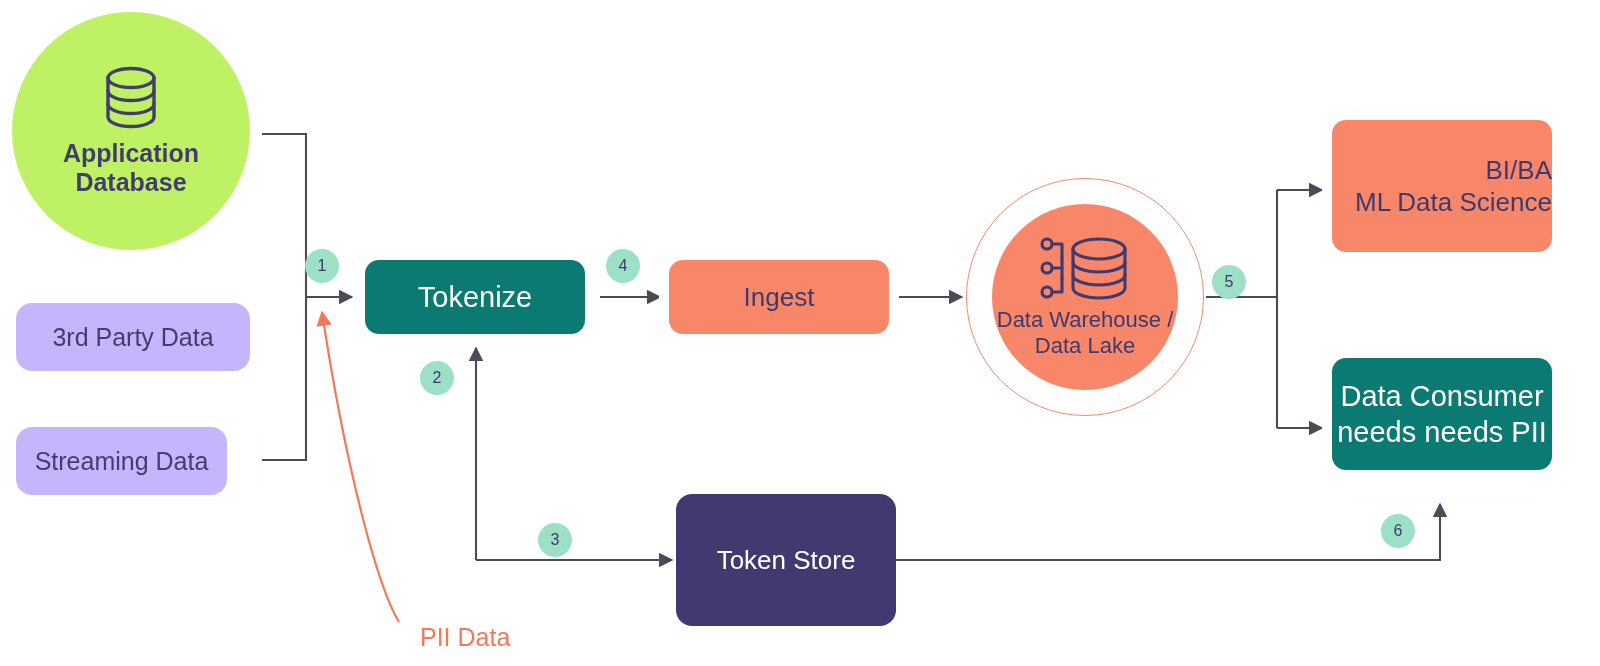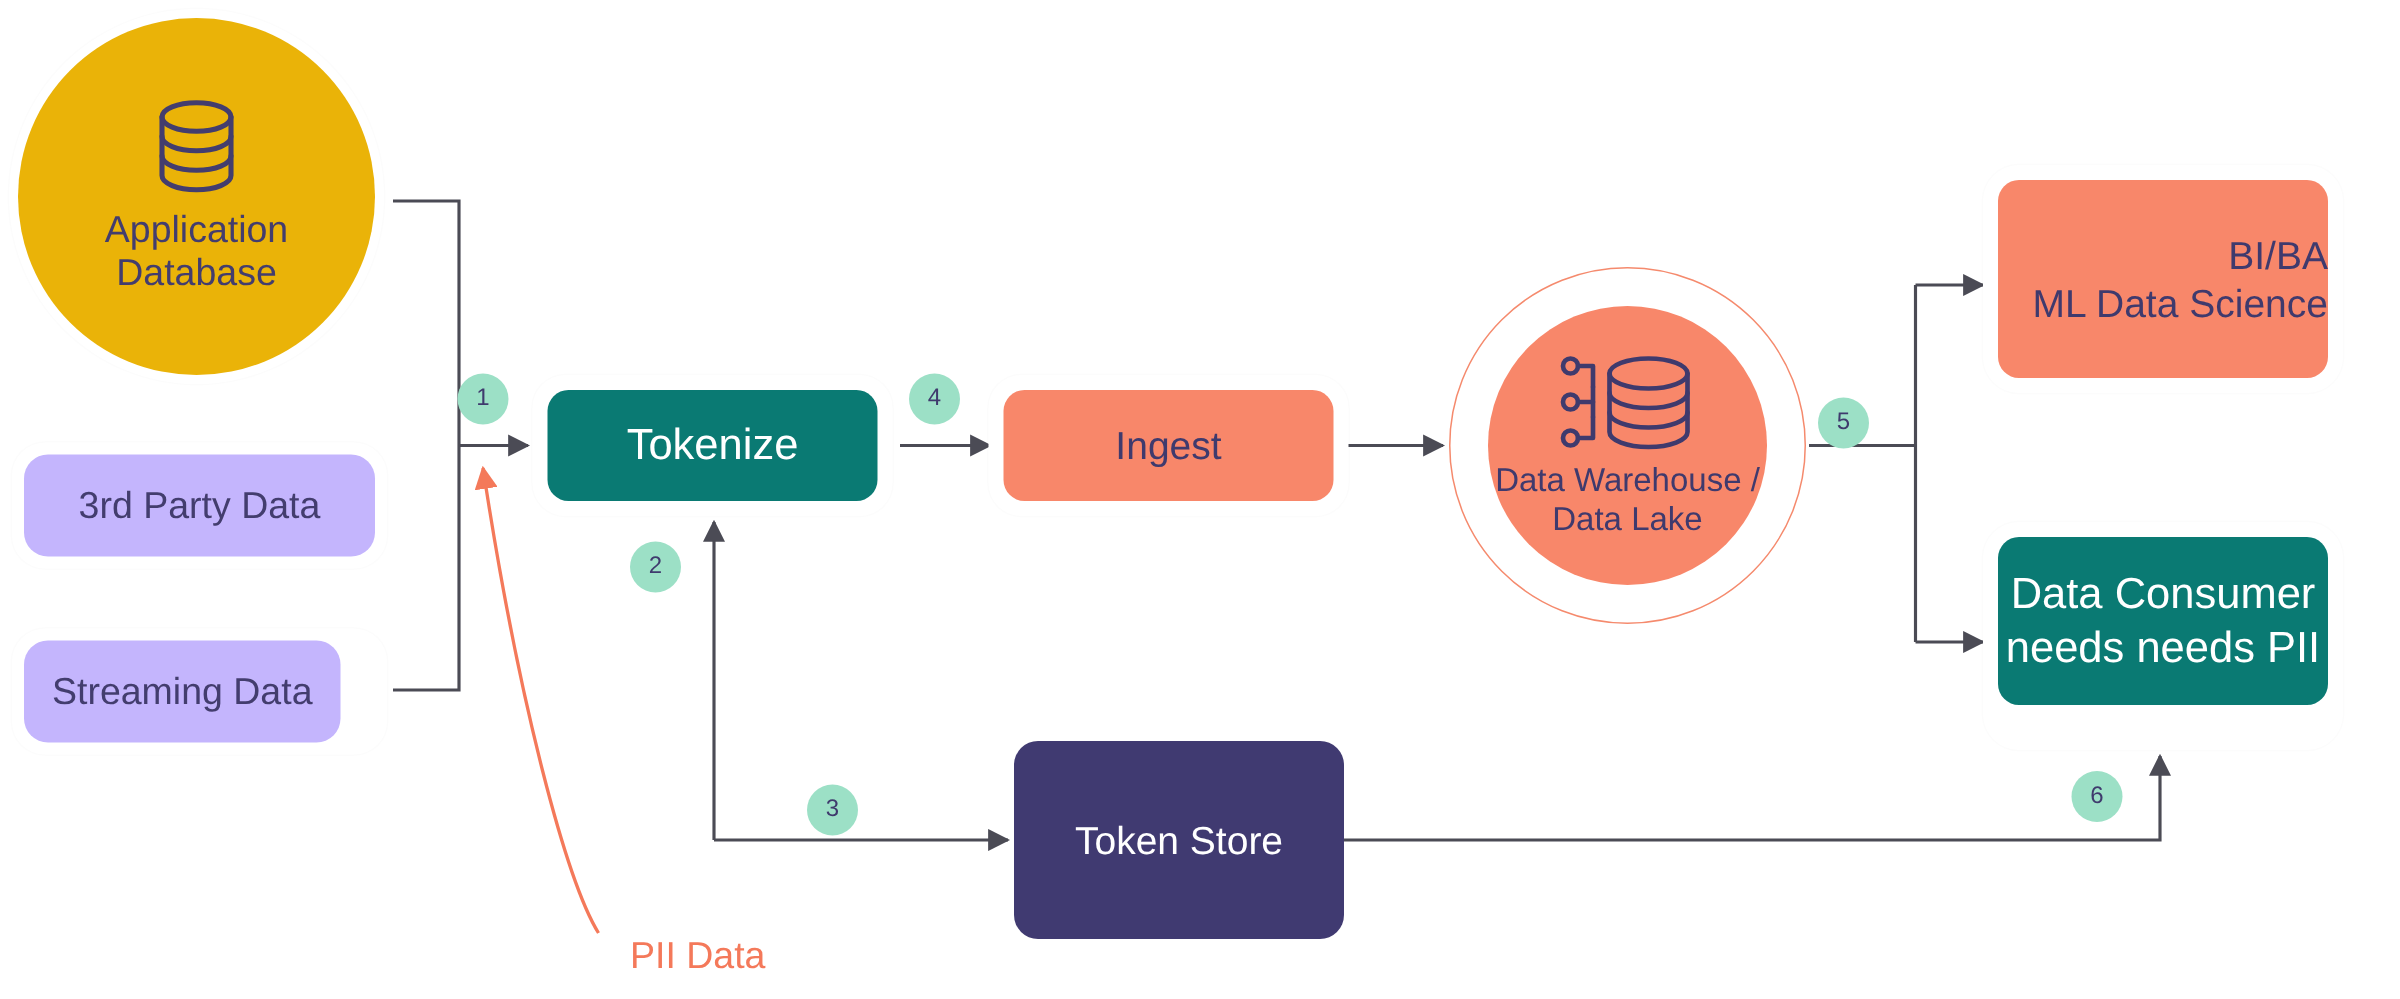--- a/index.html
+++ b/index.html
@@ -15,24 +15,24 @@
   #wires{position:absolute;left:0;top:0;width:1600px;height:666px;pointer-events:none;}
 
   .node{position:absolute;box-sizing:border-box;display:flex;align-items:center;justify-content:center;text-align:center;}
 
   
   .halo{position:absolute;background:#ffffff;border-radius:26px;box-shadow:0 0 0 1px rgba(0,0,0,0.012);}
   .halo.round{border-radius:50%;}
 
   .src-circle{
     width:238px;height:238px;border-radius:50%;
-    background:#eab308;
+    background:#bef264;
     color:#433d6e;
     flex-direction:column;
-    font-size:25px;line-height:1.18;font-weight:400;
+    font-size:25px;line-height:1.18;font-weight:700;
   }
   .src-circle .lbl{margin-top:8px;}
 
   .src-box{
     background:#c4b5fd;color:#433d6e;
     border-radius:16px;
     font-size:25px;font-weight:400;
   }
 
   .teal{background:#0a7a73;color:#ffffff;border-radius:14px;font-size:29px;line-height:1.25;}

